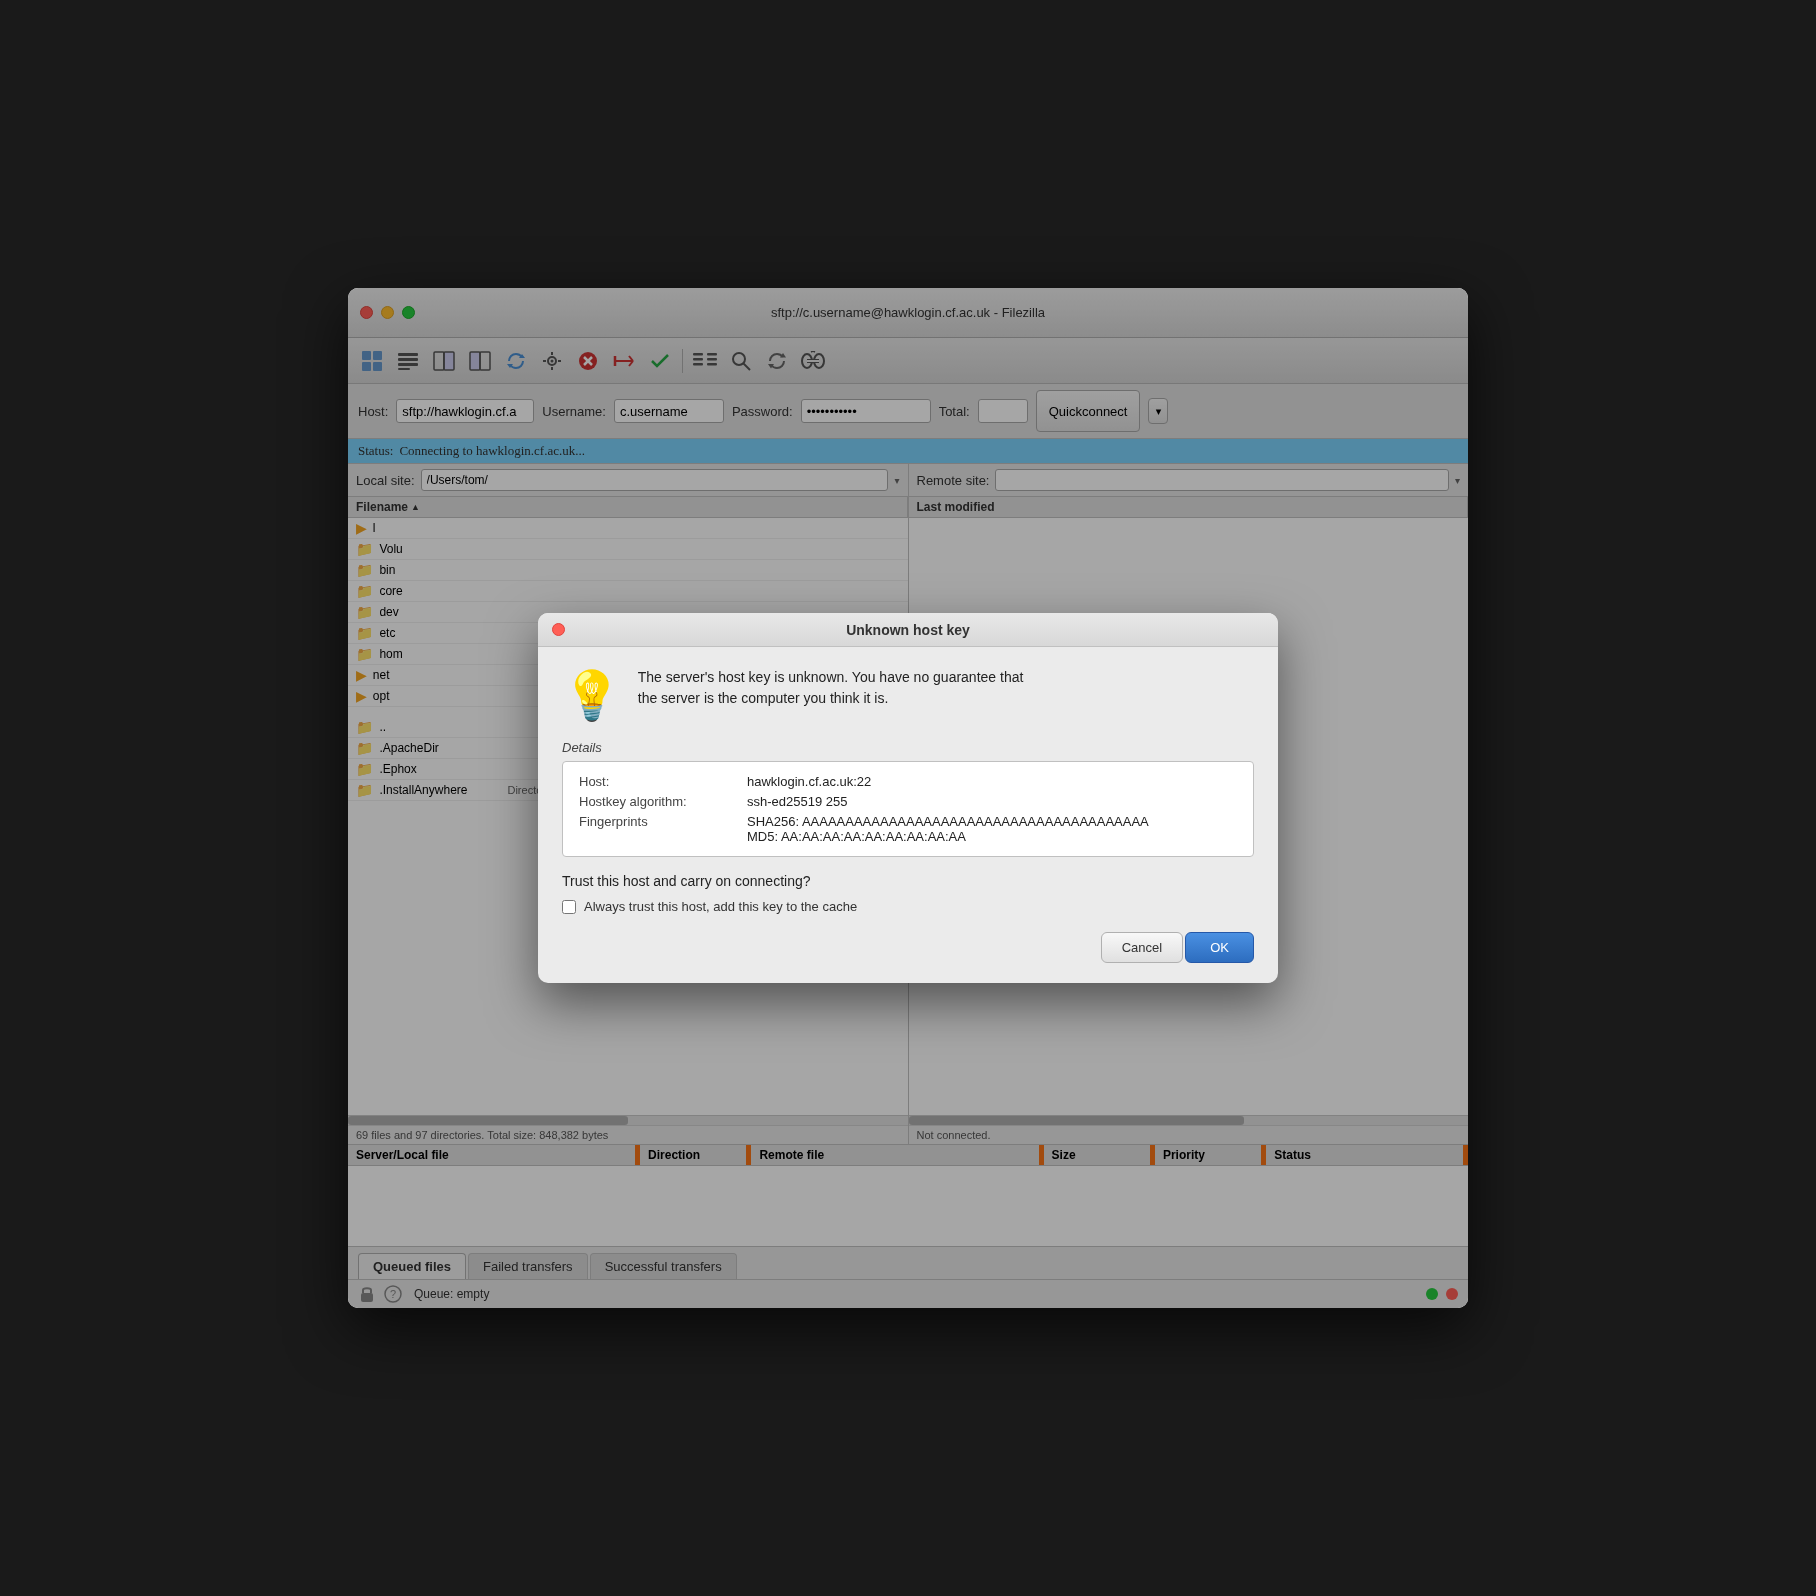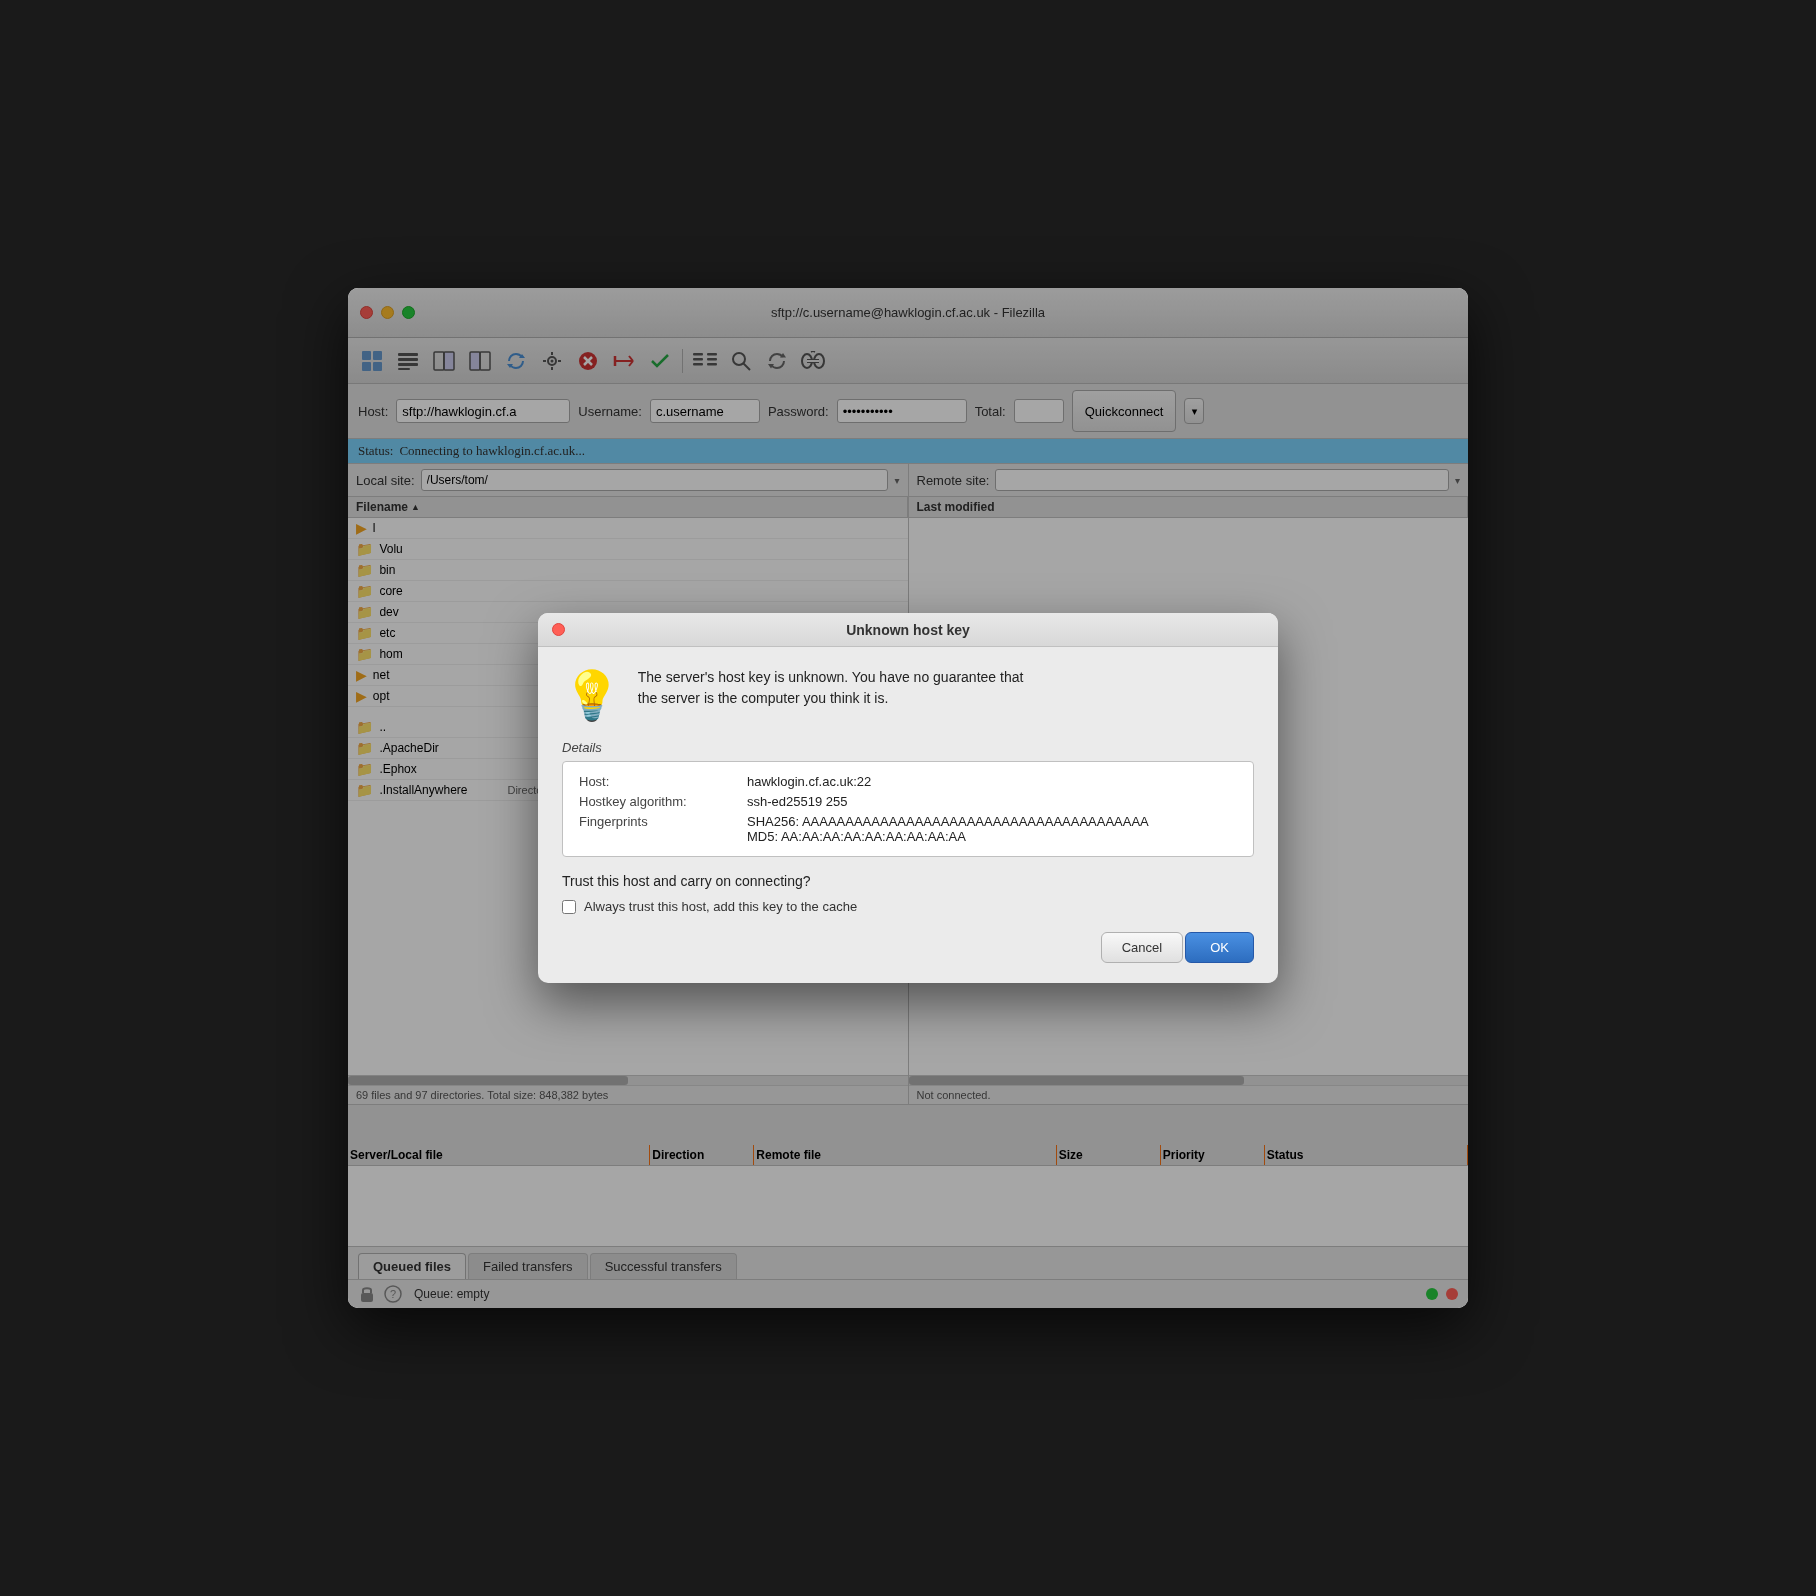--- a/index.html
+++ b/index.html
@@ -225,23 +225,22 @@
       background: #f0f0f0;
     }
     .transfer-columns {
       display: flex;
       background: #e0e0e0;
       border-bottom: 1px solid #c0c0c0;
       font-size: 12px;
       font-weight: 600;
     }
     .transfer-col {
-      padding: 3px 2px;
-      border-right: 1px solid #f97316;
-      margin-top: 40px;
+      padding: 3px 8px;
+      border-right: 5px solid #f97316;
     }
     .transfer-list {
       height: 80px;
       background: white;
     }
     
     .bottom-tabs {
       background: #e8e8e8;
       border-top: 1px solid #c0c0c0;
       padding: 6px 10px 0;
@@ -555,21 +554,21 @@
         <line x1="7" y1="8.5" x2="19" y2="8.5" stroke="#555" stroke-width="1"></line>
         <line x1="7" y1="11.5" x2="19" y2="11.5" stroke="#555" stroke-width="1"></line>
         <line x1="11" y1="1" x2="13" y2="0" stroke="#555" stroke-width="1.5"></line>
         <line x1="15" y1="1" x2="13" y2="0" stroke="#555" stroke-width="1.5"></line>
       </svg>
     </div>
   </div>
 
   <div class="connection-bar">
     <label>Host:</label>
-    <input type="text" style="width: 174px;" value="sftp://hawklogin.cf.a">
+    <input type="text" style="width: 138px;" value="sftp://hawklogin.cf.a">
     <label>Username:</label>
     <input type="text" style="width: 110px;" value="c.username">
     <label>Password:</label>
     <input type="password" style="width: 130px;" value="password123">
     <label>Total:</label>
     <input type="text" style="width: 50px;" value="">
     <button class="quickconnect-btn">Quickconnect</button>
     <div class="dropdown-arrow-btn">▾</div>
   </div>
 

